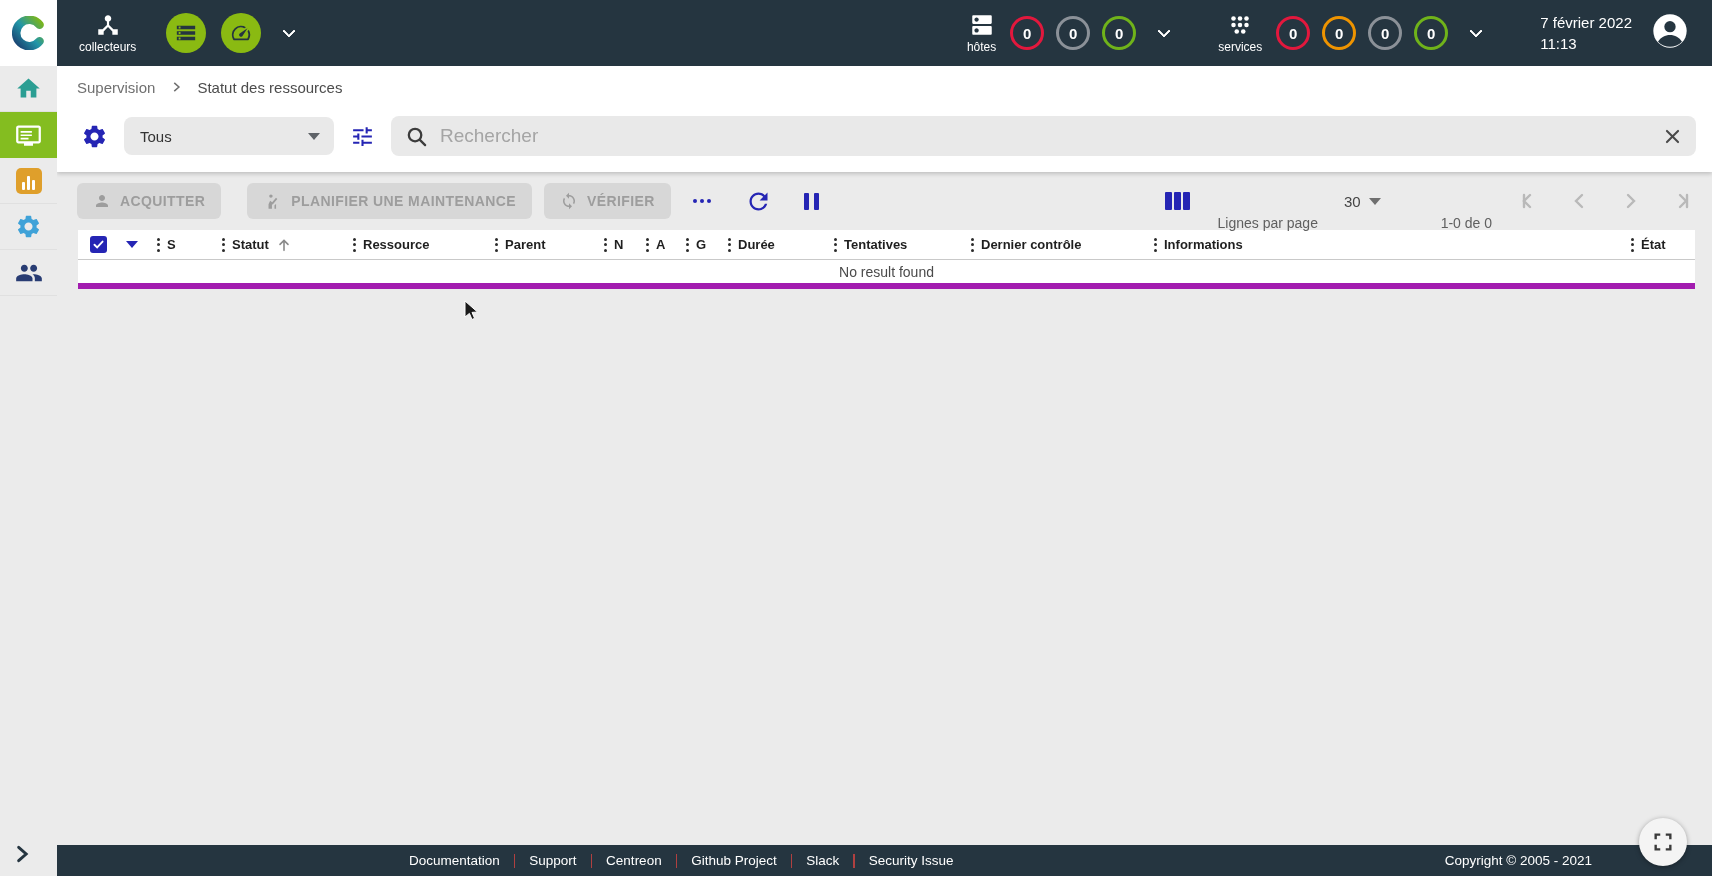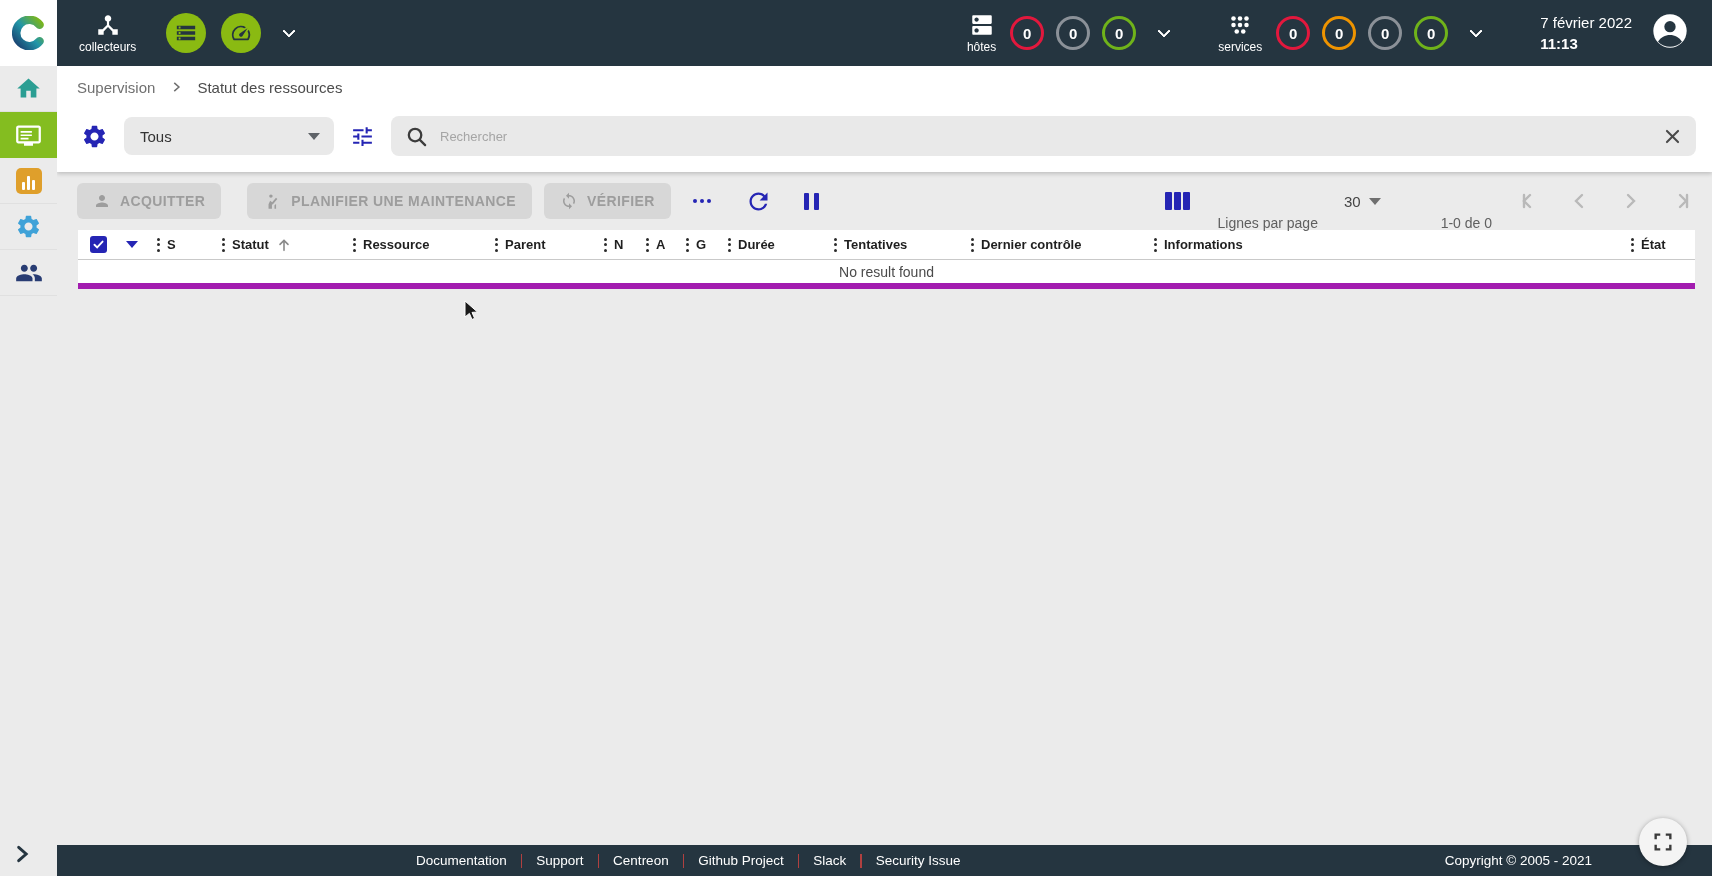--- a/index.html
+++ b/index.html
@@ -17,32 +17,32 @@
   
   .topbar { position:absolute; left:57px; top:0; right:0; height:66px; background:#253540; display:flex; align-items:center; color:#fff; z-index:20; }
   .tb-group { display:flex; flex-direction:column; align-items:center; gap:2px; }
   .tb-label { font-size:12px; color:#fff; }
   .green-circle { width:40px; height:40px; border-radius:50%; background:#8aba12; display:flex; align-items:center; justify-content:center; cursor:pointer; }
   .counter { width:34px; height:34px; border-radius:50%; border:3px solid; display:flex; align-items:center; justify-content:center; font-size:15px; font-weight:700; color:#fff; }
   .b-red { border-color:#e2183d; } .b-gray { border-color:#8b9198; } .b-green { border-color:#70b31a; } .b-orange { border-color:#ef9400; }
   .chev-down { width:12px; height:12px; border-right:3px solid #fff; border-bottom:3px solid #fff; transform:rotate(45deg) scale(.8); border-radius:1px; margin-top:-4px; cursor:pointer; }
   .counters { display:flex; align-items:center; gap:12px; }
   .datetime { text-align:left; font-size:15px; line-height:1.4; }
-  .datetime .time { font-weight:700; }
+  .datetime .time { font-weight:400; }
 
   
   .white-band { position:absolute; left:57px; top:66px; right:0; height:106px; background:#fff; box-shadow:0 2px 4px rgba(0,0,0,.18); z-index:10; }
   .breadcrumb { height:42px; display:flex; align-items:center; padding-left:20px; gap:14px; font-size:15px; }
   .bc-1 { color:#707070; cursor:pointer; }
   .bc-2 { color:#4c4c4c; }
   .filter-row { height:64px; display:flex; align-items:center; padding:0 16px 8px 16px; }
   .scope-select { width:210px; height:38px; background:#e9e9e9; border-radius:8px; display:flex; align-items:center; justify-content:space-between; padding:0 14px 0 16px; margin-left:16px; font-size:15px; color:#333; cursor:pointer; }
   .tri-down { width:0; height:0; border-left:6px solid transparent; border-right:6px solid transparent; border-top:7px solid #5f6368; }
   .search-box { flex:1; height:40px; background:#e9e9e9; border-radius:8px; margin-left:16px; display:flex; align-items:center; padding:0 14px; gap:12px; }
-  .search-box input { flex:1; border:none; outline:none; background:transparent; font-size:13px; color:#737373; font-family:"Liberation Sans",sans-serif; }
+  .search-box input { flex:1; border:none; outline:none; background:transparent; font-size:19px; color:#737373; font-family:"Liberation Sans",sans-serif; }
   .search-box input::placeholder { color:#a5a5a5; }
 
   
   .content { position:absolute; left:57px; top:172px; right:0; bottom:31px; background:#ebebeb; }
   .toolbar { height:58px; display:flex; align-items:center; padding:0 20px; }
   .act-btn { height:36px; background:#d7d7d7; border:none; border-radius:6px; color:#9d9d9d; font-size:14px; font-weight:600; letter-spacing:.4px; display:flex; align-items:center; gap:9px; padding:0 16px; font-family:"Liberation Sans",sans-serif; cursor:default; }
   .more-dots { display:flex; gap:3px; margin-left:22px; cursor:pointer; }
   .more-dots i { width:4px; height:4px; border-radius:50%; background:#2525b4; }
   .pause-icon { display:flex; gap:5px; margin-left:32px; cursor:pointer; }
   .pause-icon i { width:5px; height:17px; background:#2525b4; border-radius:1px; }
@@ -58,21 +58,21 @@
   .thead { display:flex; align-items:center; height:30px; border-bottom:1px solid #c9c9c9; }
   .th { display:flex; align-items:center; gap:7px; font-size:13px; font-weight:700; color:#1f1f1f; padding-left:4px; }
   .dots3 { display:flex; flex-direction:column; gap:2.5px; cursor:grab; }
   .dots3 i { width:3px; height:3px; border-radius:50%; background:#2b2b2b; }
   .checkbox { width:17px; height:17px; background:#2525b4; border-radius:3px; display:flex; align-items:center; justify-content:center; cursor:pointer; }
   .cb-caret { width:0; height:0; border-left:6px solid transparent; border-right:6px solid transparent; border-top:7px solid #2525b4; margin-left:12px; cursor:pointer; }
   .w-sel{width:75px;} .w0{width:65px;} .w1{width:131px;} .w2{width:142px;} .w3{width:109px;} .w4{width:42px;} .w5{width:40px;} .w6{width:42px;} .w7{width:106px;} .w8{width:137px;} .w9{width:183px;} .w10{flex:1;} .w11{width:68px;}
   .empty-row { height:29px; display:flex; align-items:center; justify-content:center; font-size:14px; color:#4a4a4a; border-bottom:6px solid #a21caf; }
 
   
-  .footer { position:absolute; left:54px; bottom:0; right:0; height:31px; background:#253540; display:flex; align-items:center; z-index:20; }
+  .footer { position:absolute; left:47px; bottom:0; right:0; height:31px; background:#253540; display:flex; align-items:center; z-index:20; }
   .f-links { display:flex; align-items:center; gap:0; margin-left:348px; }
   .f-links a { color:#fff; font-size:13.5px; text-decoration:none; padding:0 14px; cursor:pointer; }
   .f-sep { width:1.5px; height:14px; background:#b04040; }
   .copyright { margin-left:auto; margin-right:120px; color:#fff; font-size:13.5px; }
   .fullscreen-btn { position:absolute; right:25px; bottom:10px; width:48px; height:48px; border-radius:50%; background:#f4f4f4; box-shadow:0 1px 5px rgba(0,0,0,.35); display:flex; align-items:center; justify-content:center; z-index:40; cursor:pointer; }
 
   .cursor { position:absolute; left:463px; top:300px; z-index:50; pointer-events:none; }
 </style>
 </head>
 <body>

